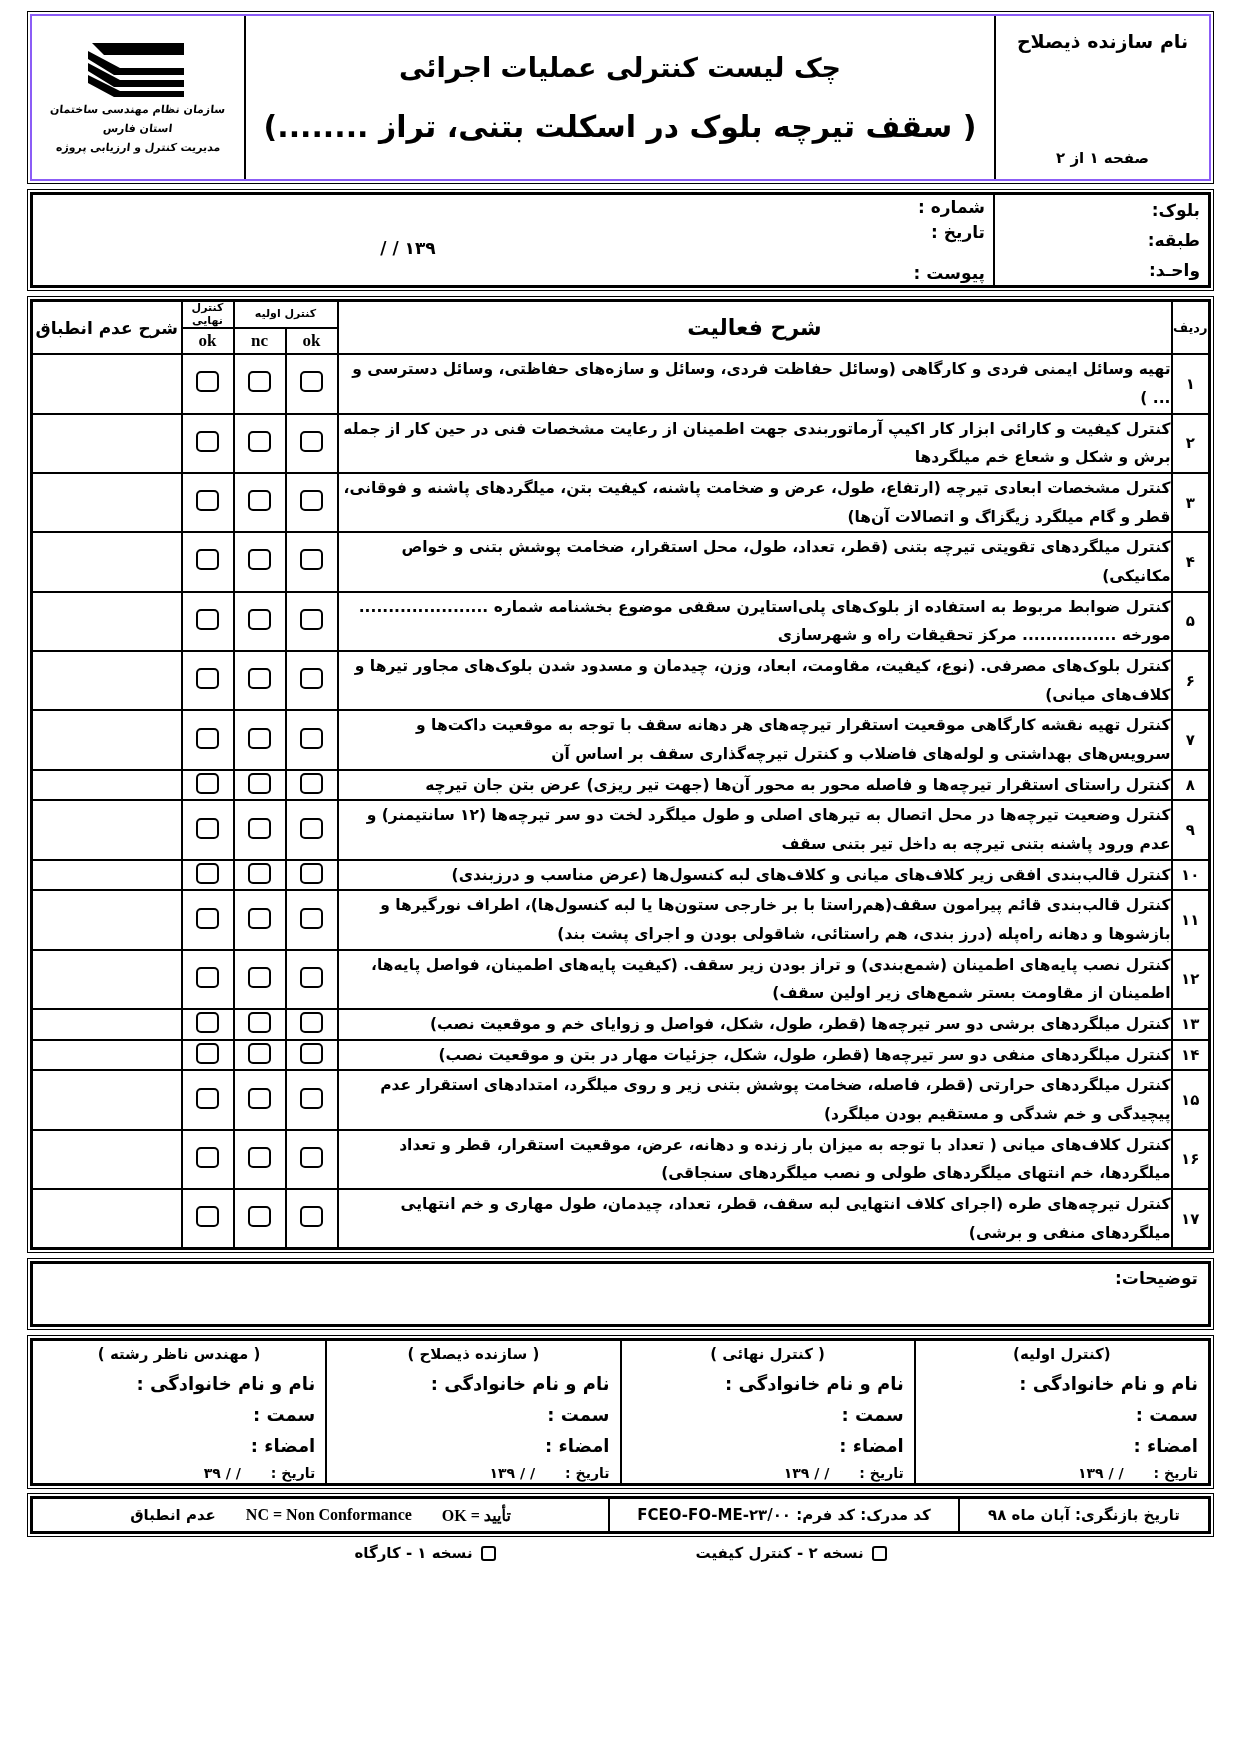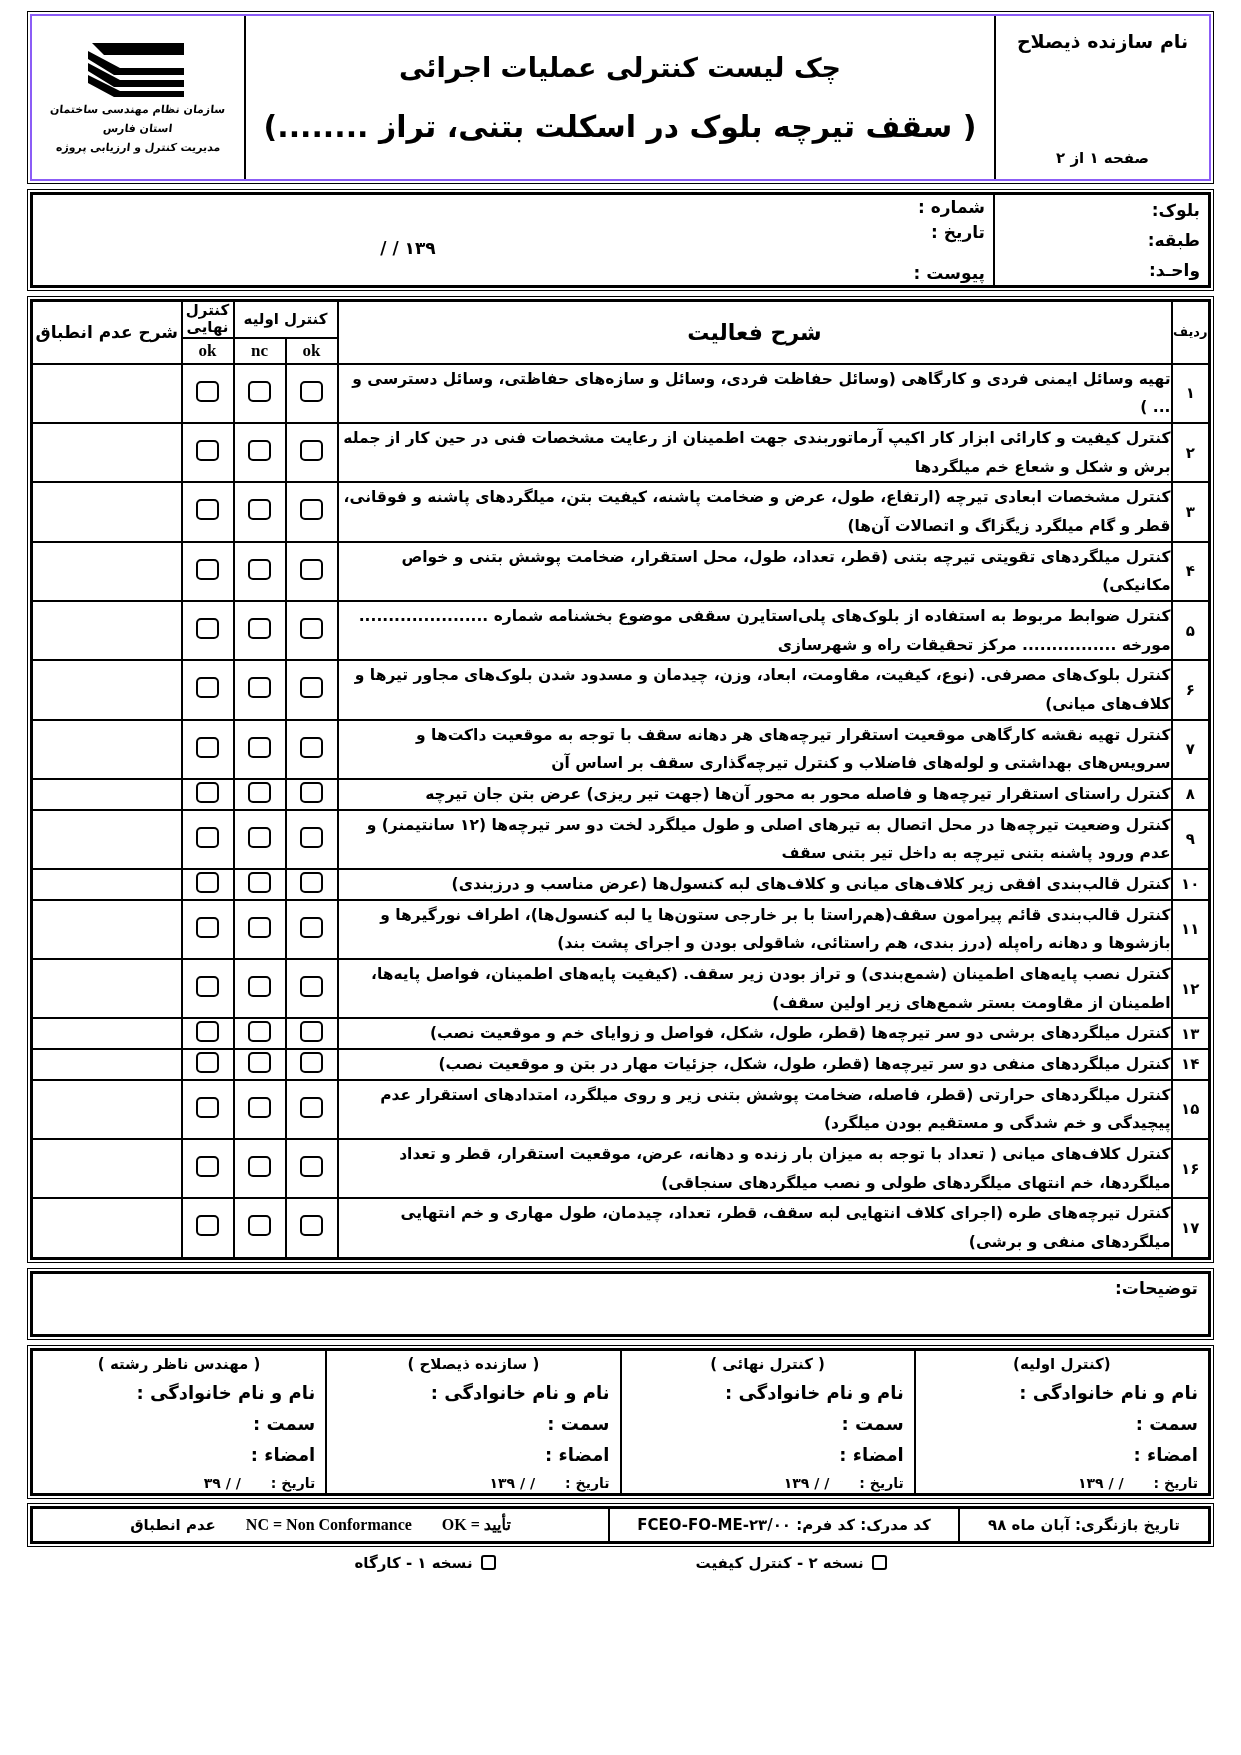--- a/index.html
+++ b/index.html
@@ -96,21 +96,21 @@
   .main-table td, .main-table th { border: 2px solid #000; padding: 0; }
   .col-no   { width: 38px; }
   .col-desc { width: auto; }
   .col-ok1  { width: 52px; }
   .col-nc   { width: 52px; }
   .col-ok2  { width: 52px; }
   .col-nonconf { width: 150px; }
 
   .hdr-no { font-size: 13px; font-weight: bold; text-align: center; line-height: 1.05; padding: 4px 0; }
   .hdr-desc { font-size: 22px; font-weight: bold; text-align: center; }
-  .hdr-ctrl { font-size: 15px; font-weight: bold; text-align: center; line-height: 1.15; padding: 3px 2px;}
+  .hdr-ctrl { font-size: 11px; font-weight: bold; text-align: center; line-height: 1.15; padding: 3px 2px;}
   .hdr-nonconf { font-size: 17px; font-weight: bold; text-align: center; }
   .hdr-okrow td { font-size: 17px; font-weight: bold; text-align: center; font-family: "Liberation Serif", serif; padding: 2px 0;}
 
   .row-no { font-size: 15px; font-weight: bold; text-align: center; }
   .row-desc {
     font-size: 15.5px; font-weight: bold; text-align: right;
     padding: 6px 10px 6px 8px; line-height: 1.85;
   }
   .cb-cell { text-align: center; vertical-align: middle; }
   .checkbox {

